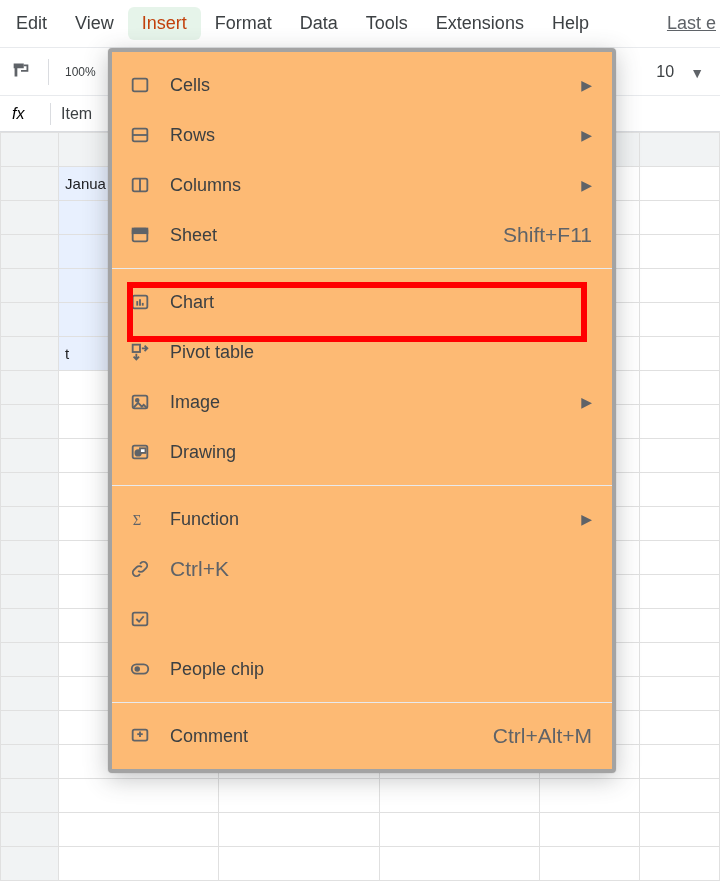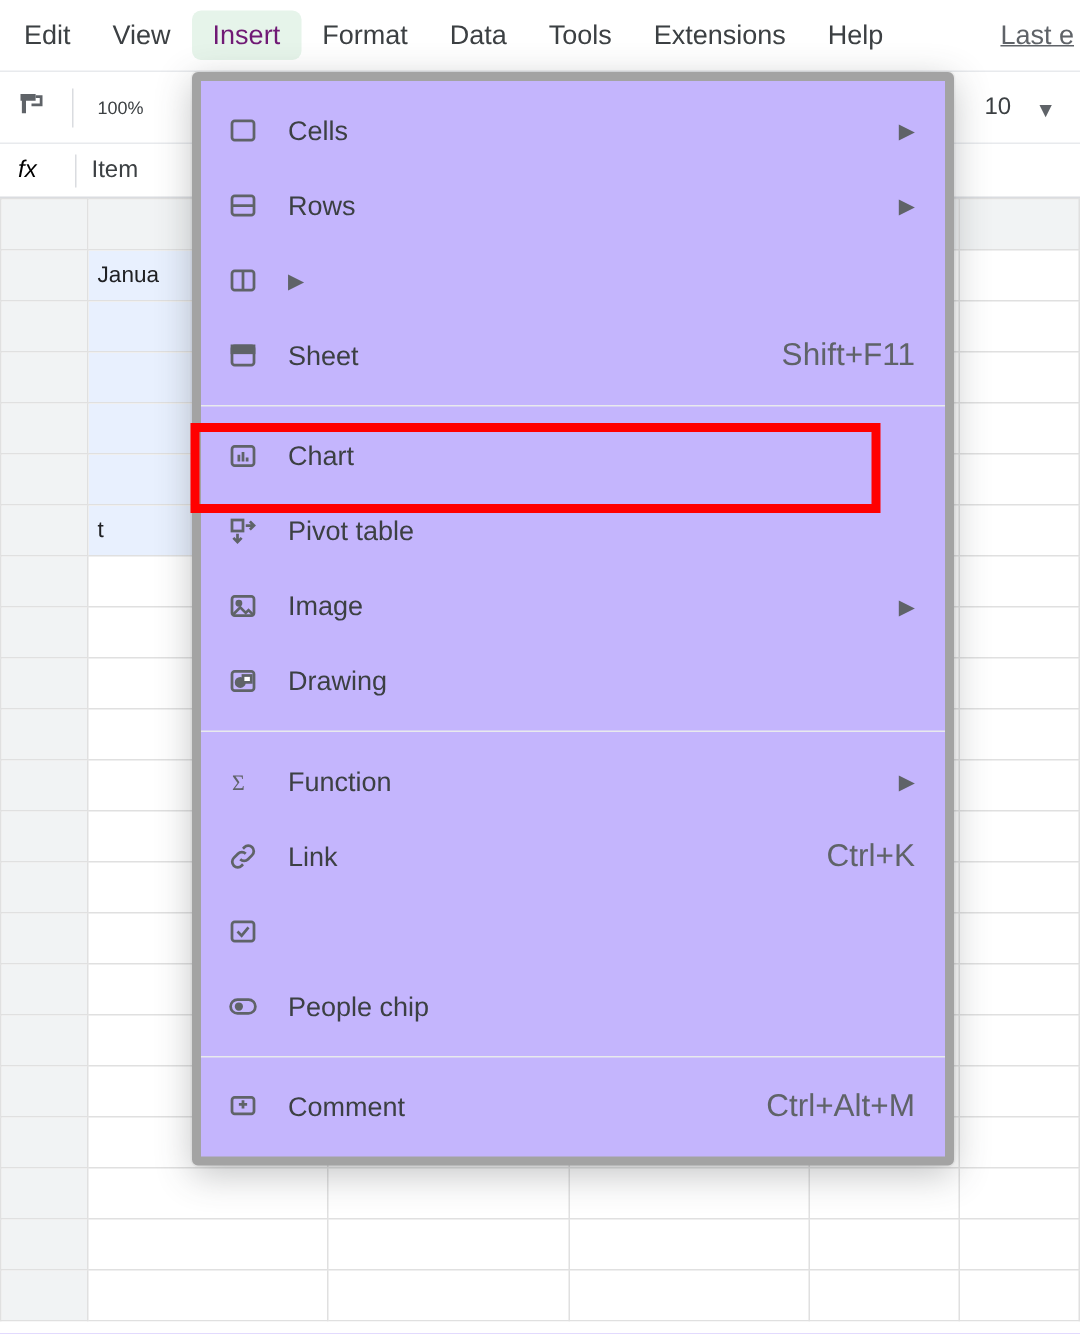--- a/index.html
+++ b/index.html
@@ -23,21 +23,21 @@
     text-align: right;
   }
   .menubar .item {
     padding: 6px 14px;
     border-radius: 6px;
     cursor: default;
     white-space: nowrap;
   }
   .menubar .item.active {
     background: #e6f4ea;
-    color: #701a75;
+    color: #c2410c;
   }
   .menubar .right {
     margin-left: auto;
     padding: 6px 2px 6px 14px;
     color: #5f6368;
     text-decoration: underline;
     white-space: nowrap;
   }
 
   
@@ -113,25 +113,25 @@
   .colhead { text-align: center; }
   .cell.selheader {
     background: #e8f0fe;
   }
   .selTopRow td, .selTopRow th { border-top: 2px solid #1a73e8; }
   .selBottomRow td, .selBottomRow th { border-bottom: 2px solid #1a73e8; }
 
   
   .menu {
     position: absolute;
-    left: 128px;
+    left: 108px;
     top: 48px;
     width: 508px;
-    background: #c4b5fd;
-    border: 6px solid #a3a3a3;
+    background: #fdba74;
+    border: 4px solid #a3a3a3;
     border-radius: 4px;
     box-shadow: 0 6px 24px rgba(60,64,67,.3), 0 0 0 1px rgba(60,64,67,.05);
     z-index: 100;
     padding: 8px 0;
   }
   .menu .row {
     display: flex; align-items: center;
     height: 50px;
     padding: 0 20px 0 16px;
     font-size: 18px;
@@ -408,20 +408,21 @@
       <span class="label">Rows</span>
       <span class="chevron">▶</span>
     </div>
     <div class="row">
       <span class="icon">
         <svg viewBox="0 0 24 24" fill="none" stroke="#5f6368" stroke-width="2">
           <rect x="4" y="5" width="16" height="14" rx="2"></rect>
           <line x1="12" y1="5" x2="12" y2="19"></line>
         </svg>
       </span>
+      <span class="label">Columns</span>
       <span class="chevron">▶</span>
     </div>
     <div class="row">
       <span class="icon">
         <svg viewBox="0 0 24 24" fill="none" stroke="#5f6368" stroke-width="2">
           <rect x="4" y="5" width="16" height="14" rx="2"></rect>
           <rect x="4" y="5" width="16" height="5" fill="#5f6368"></rect>
         </svg>
       </span>
       <span class="label">Sheet</span>
@@ -480,21 +481,20 @@
       <span class="label">Function</span>
       <span class="chevron">▶</span>
     </div>
     <div class="row">
       <span class="icon">
         <svg viewBox="0 0 24 24" fill="none" stroke="#5f6368" stroke-width="2">
           <path d="M10 14a4 4 0 005.66 0l3-3a4 4 0 00-5.66-5.66l-1 1"></path>
           <path d="M14 10a4 4 0 00-5.66 0l-3 3a4 4 0 005.66 5.66l1-1"></path>
         </svg>
       </span>
-      <span class="label">Link</span>
       <span class="shortcut">Ctrl+K</span>
     </div>
     <div class="row">
       <span class="icon">
         <svg viewBox="0 0 24 24" fill="none" stroke="#5f6368" stroke-width="2">
           <rect x="4" y="5" width="16" height="14" rx="2"></rect>
           <path d="M8 12l3 3 5-6"></path>
         </svg>
       </span>
     </div>

